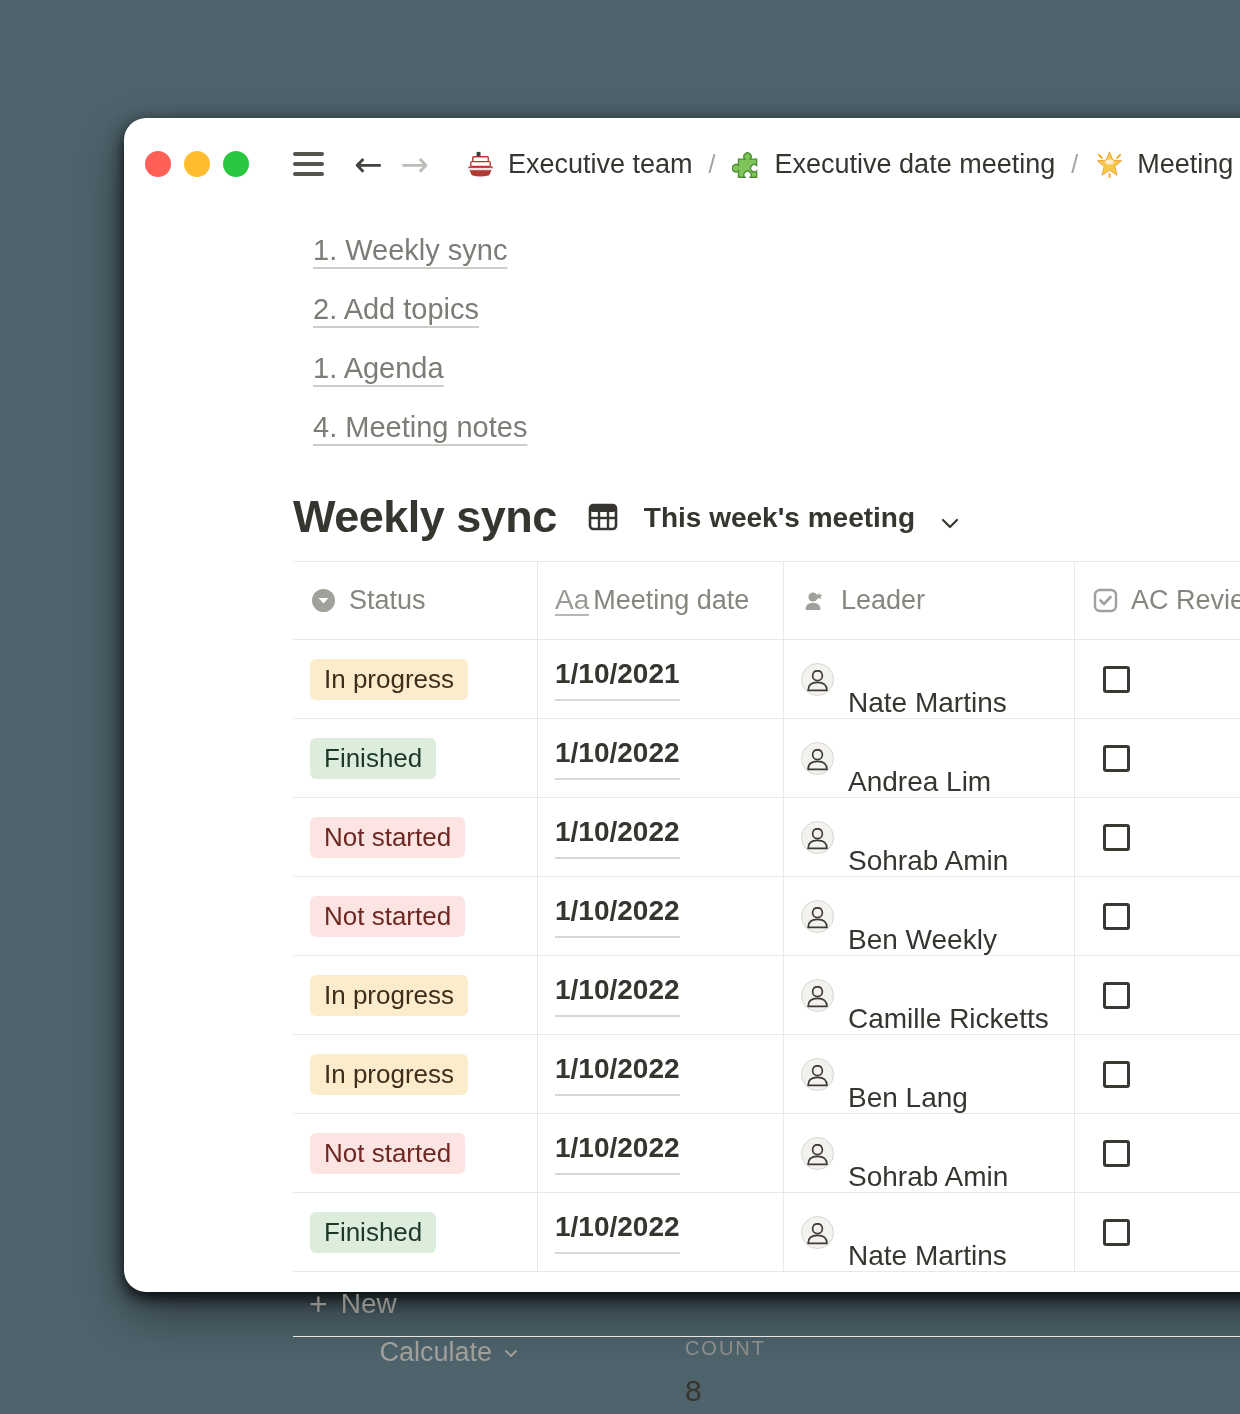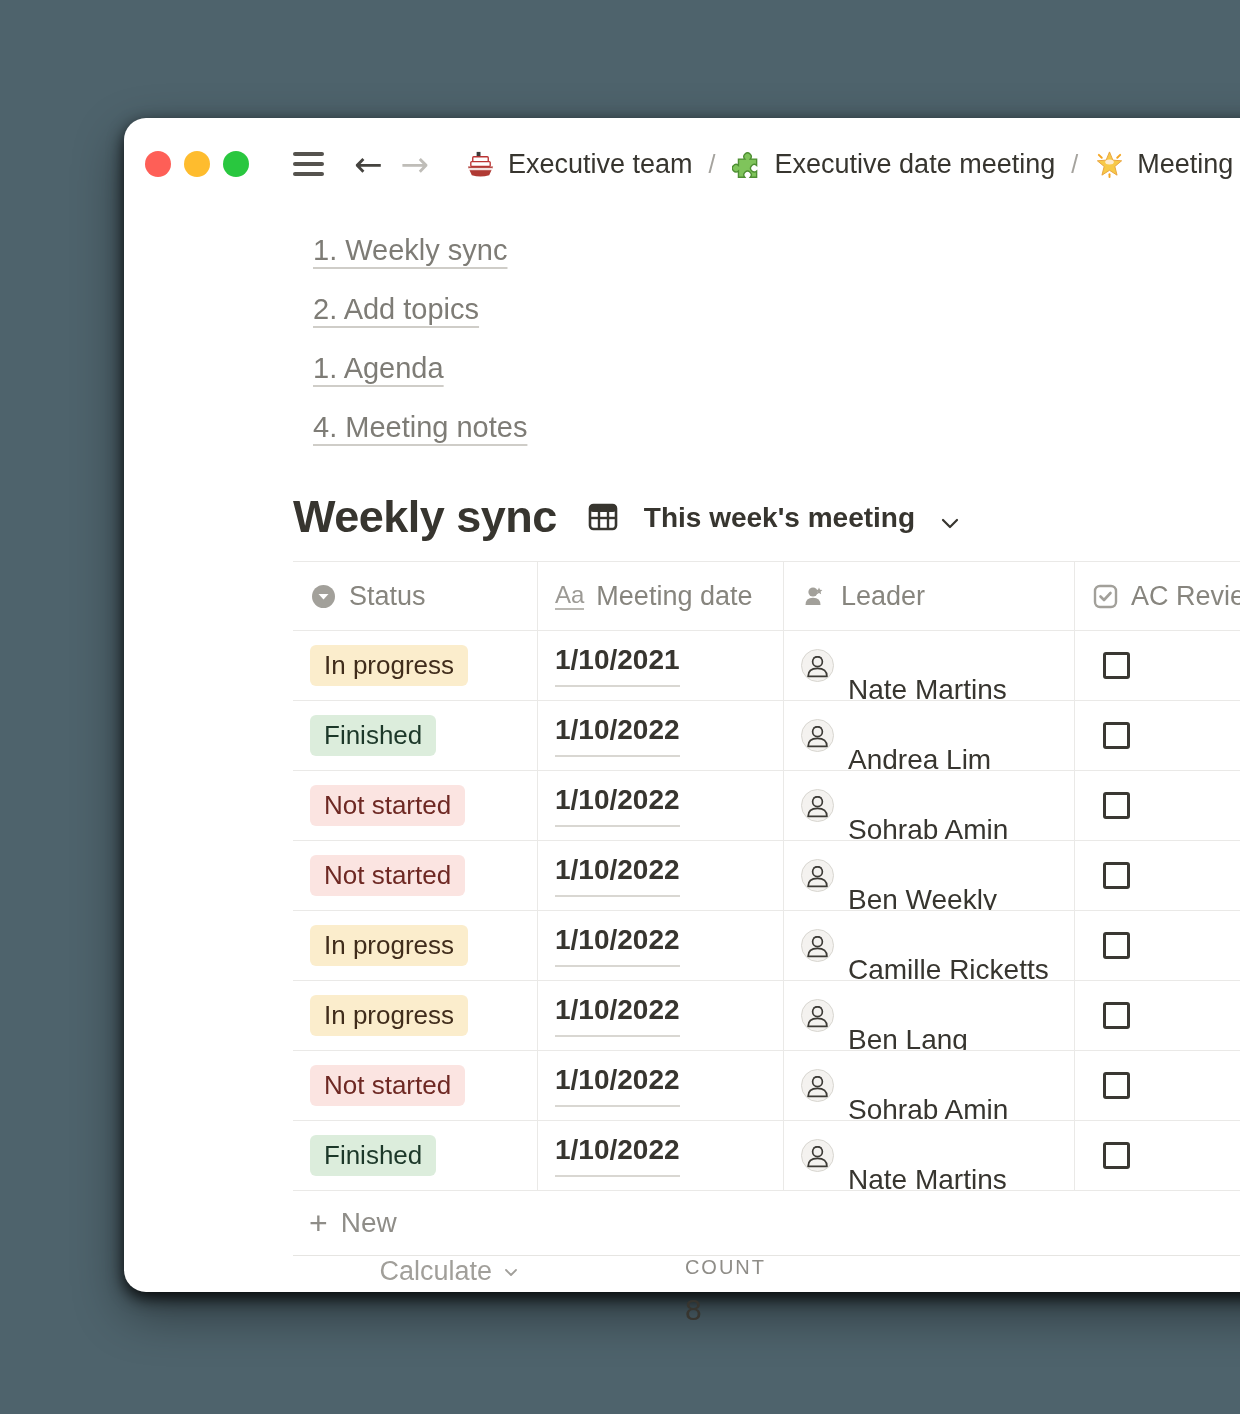--- a/index.html
+++ b/index.html
@@ -40,27 +40,27 @@
   .toc-item-wrap { display:block; height:59px; }
   .title-row { display:flex; align-items:center; margin-top:17px; height:60px; }
   .db-title { font-size:45px; font-weight:700; letter-spacing:-0.5px; }
   .view-tab { display:flex; align-items:flex-end; gap:24px; margin-left:29px; cursor:pointer; }
   .view-name { font-size:28px; font-weight:600; }
   
   .table { margin-top:14px; width:1047px; }
   .trow, .thead { display:grid; grid-template-columns:245px 246px 291px 265px; }
   .thead .cell { border-top:1px solid #EAE9E7; color:#87857E; font-size:27px; }
   .cell {
-    height:70px; display:flex; align-items:center;
+    height:79px; display:flex; align-items:center;
     border-bottom:1px solid #EAE9E7; overflow:hidden; white-space:nowrap;
   }
   .thead .cell, .trow .cell { padding-left:17px; }
   .c-border { border-right:1px solid #EAE9E7; }
   .hicon { margin-right:12px; display:flex; align-items:center; }
-  .aa-icon { font-size:24px; font-weight:500; color:#9C9A95; border-bottom:2px solid #B9B7B2; line-height:1.05; margin-right:12px; }
+  .aa-icon { font-size:28px; font-weight:500; color:#9C9A95; border-bottom:2px solid #B9B7B2; line-height:1.05; margin-right:4px; }
   .badge { font-size:26px; padding:5px 14px; border-radius:6px; font-weight:400; }
   .date-link {
     font-size:28px; font-weight:600;
     border-bottom:2px solid #D9D7D2; padding-bottom:9px; cursor:pointer;
   }
   .avatar { width:33px; height:33px; border-radius:50%; background:#F4F2EF; border:1px solid #D8D6D0;
     display:flex; align-items:center; justify-content:center; overflow:hidden; margin-right:14px; flex:none; }
   .leader-name { font-size:28px;margin-top:48px; }
   .checkbox { width:27px; height:27px; border:3px solid #3A3833; border-radius:3px; margin-left:11px; cursor:pointer; }
   .new-row { display:flex; align-items:center; height:65px; color:#8F8D88; font-size:28px; cursor:pointer; border-bottom:1px solid #E6E5E2; width:1047px; }

